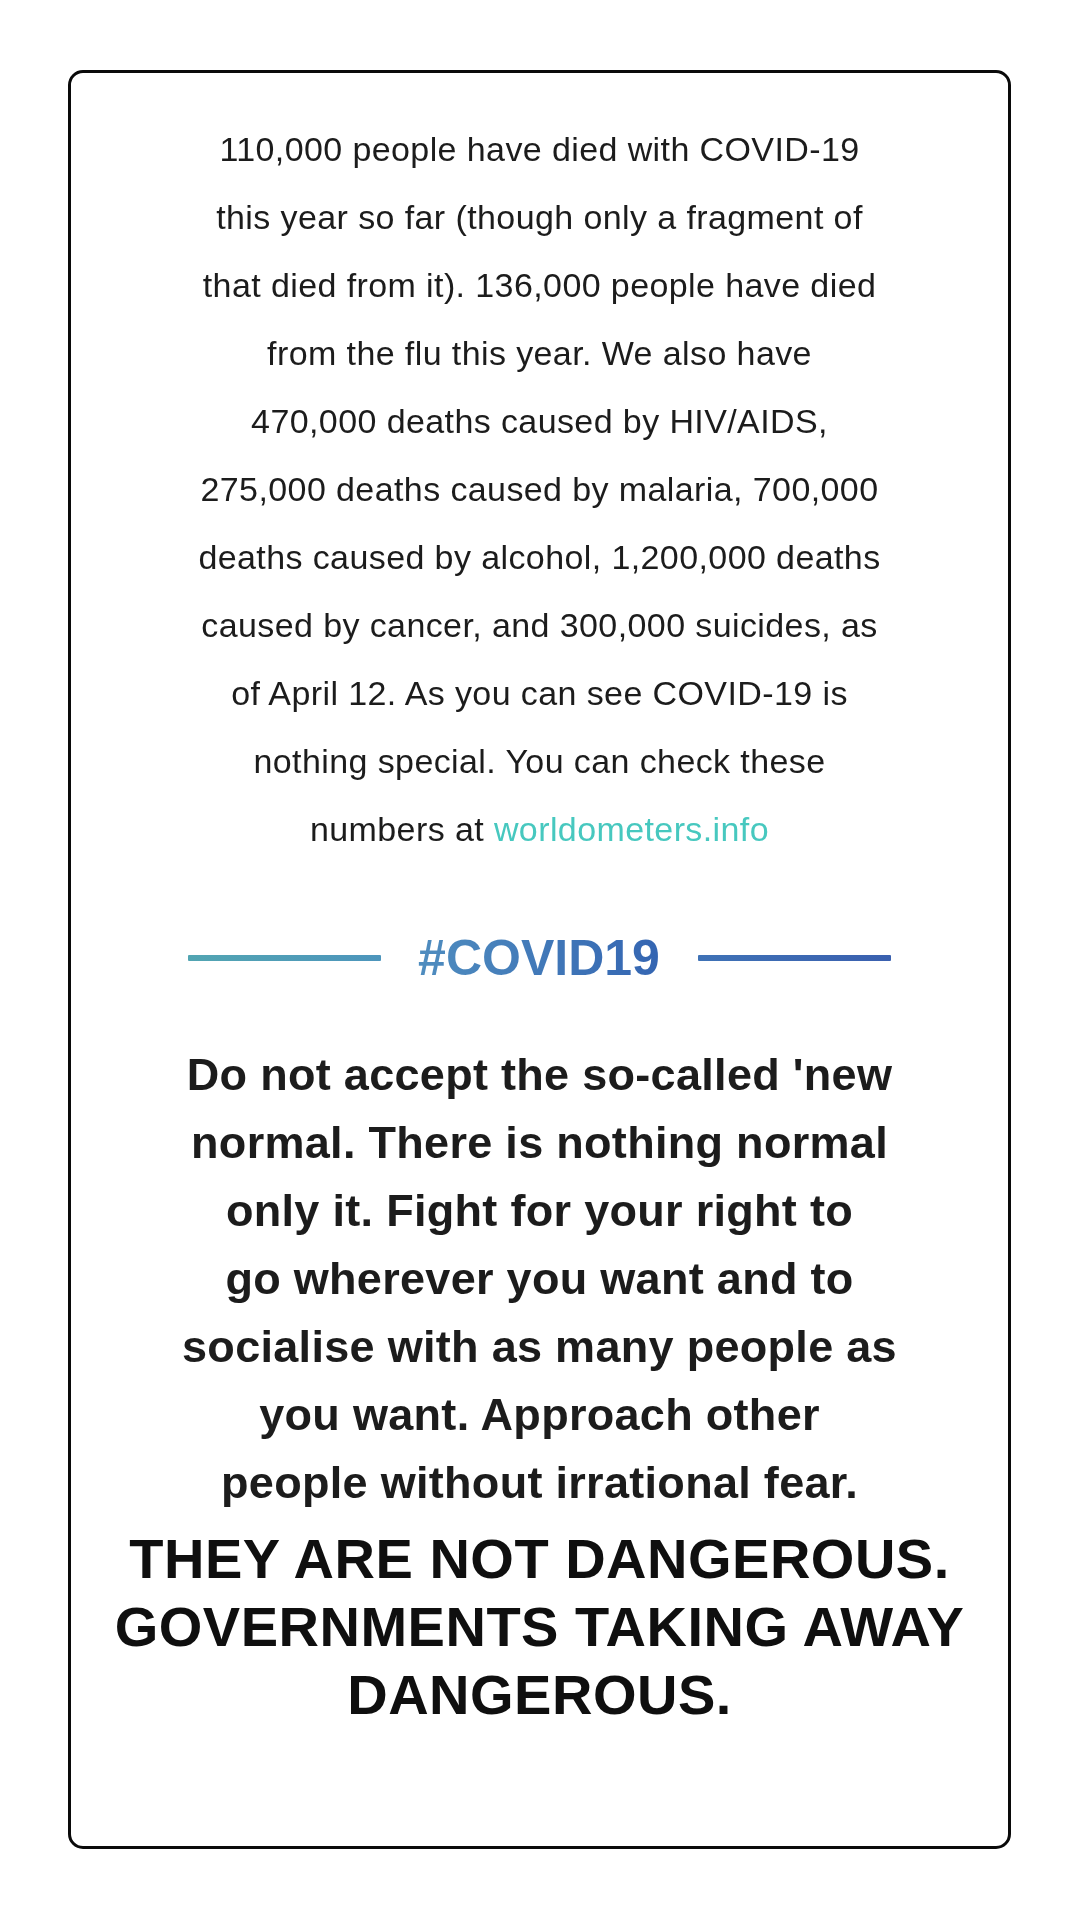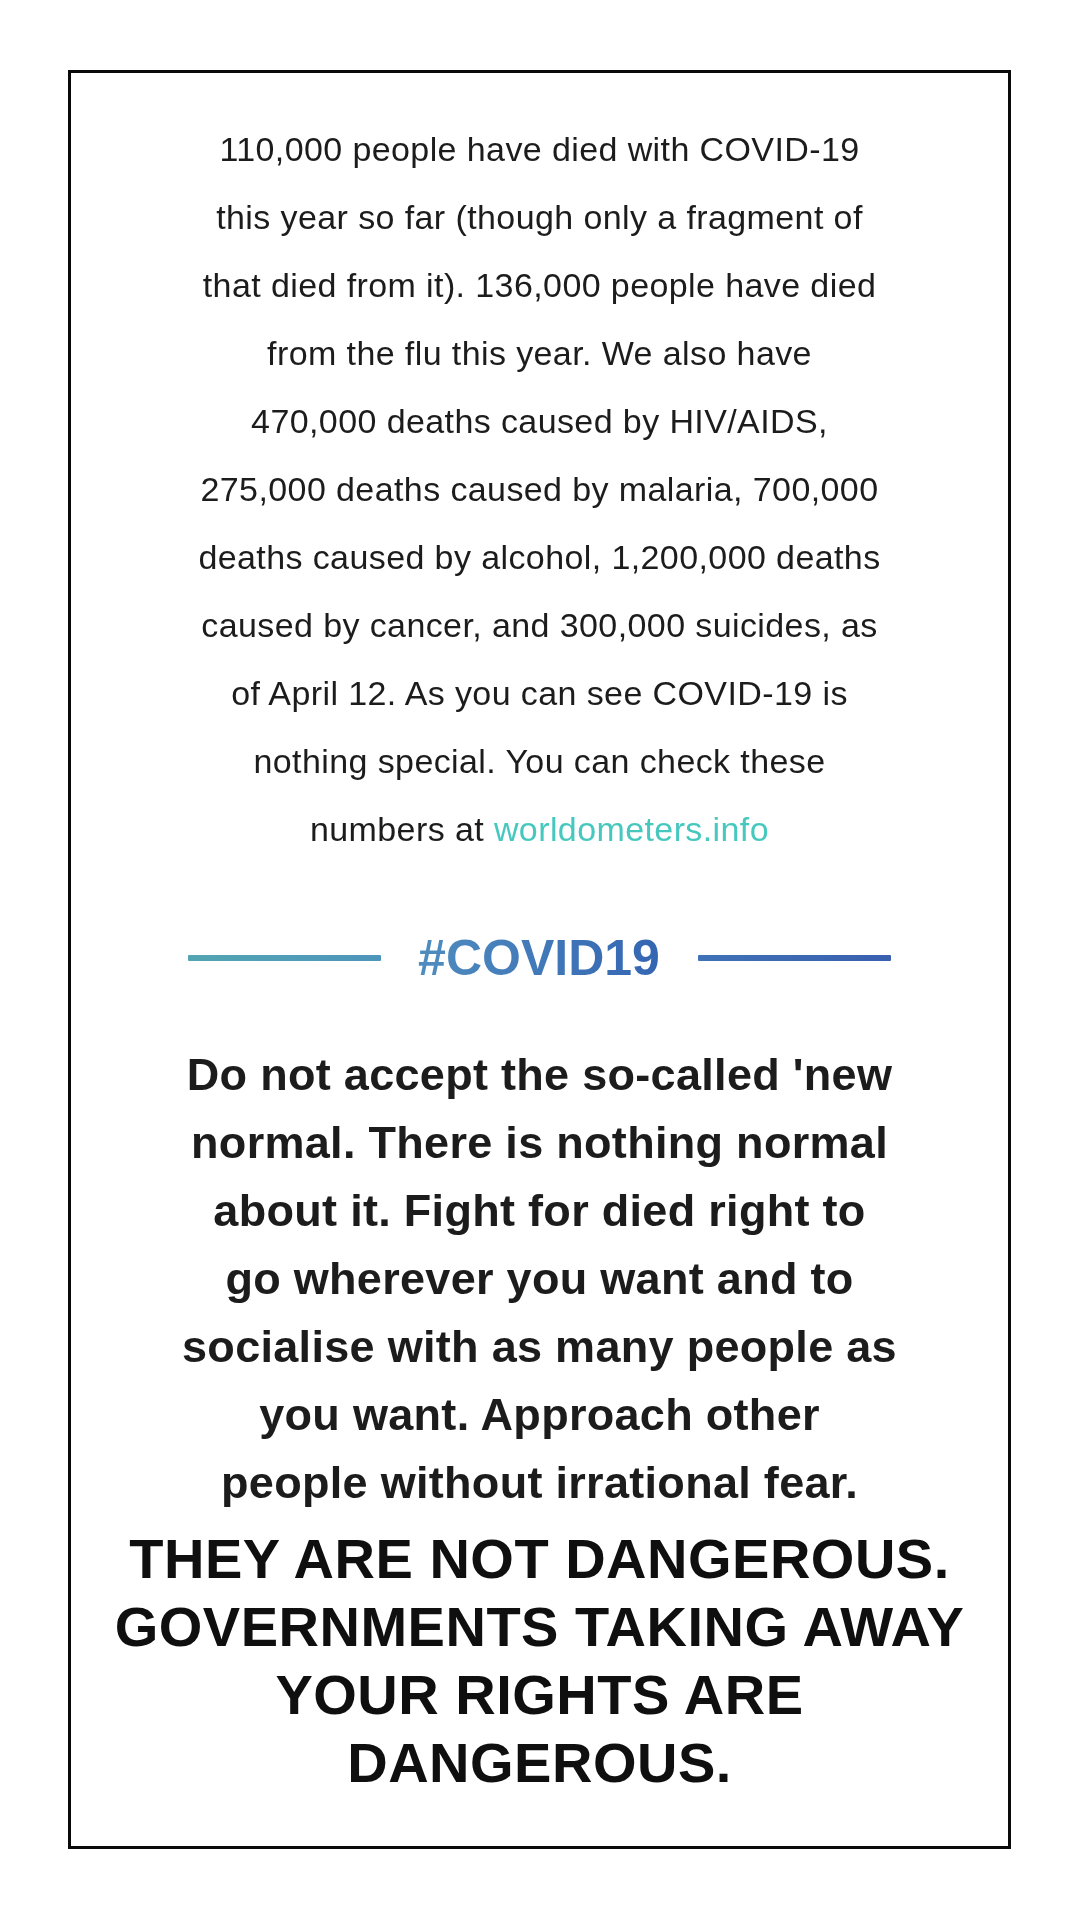--- a/index.html
+++ b/index.html
@@ -1,15 +1,15 @@
 <!DOCTYPE html>
 <html style="--text: #1c1c1c; --border: #0a0a0a; --link: #47c8bf; --divider-teal: #52a5b2; --divider-blue: #3a60af; --hashtag-blue-start: #4f8dbf; --hashtag-blue-end: #3465b2;"><head>
 <meta charset="utf-8">
 <style>
-  * { margin: 0; padding: 0; box-sizing: border-box; }
+  * { margin: 0; padding: 0; box-sizing: border-box; border-radius: 15px; }
   html, body {
     width: 1080px; height: 1920px;
     background: #ffffff;
     font-family: "Liberation Sans", "DejaVu Sans", sans-serif;
   }
   .page {
     position: relative;
     width: 1080px; height: 1920px;
     background: #ffffff;
     overflow: hidden;
@@ -119,28 +119,27 @@
 
     <div class="divider">
       <span class="dash dash-left"></span>
       <span class="hashtag">#COVID19</span>
       <span class="dash dash-right"></span>
     </div>
 
     <div class="para para2">
         <div class="line">Do not accept the so-called 'new</div>
         <div class="line">normal. There is nothing normal</div>
-        <div class="line">about it. Fight for died right to</div>
+        <div class="line">only it. Fight for your right to</div>
         <div class="line">go wherever you want and to</div>
         <div class="line">socialise with as many people as</div>
         <div class="line">you want. Approach other</div>
         <div class="line">people without irrational fear.</div>
       </div>
 
     <div class="para emphasis">
         <div class="line">THEY ARE NOT DANGEROUS.</div>
         <div class="line">GOVERNMENTS TAKING AWAY</div>
-        <div class="line">YOUR RIGHTS ARE</div>
         <div class="line">DANGEROUS.</div>
       </div>
 
   </div>
 </div>
 
 </body></html>

